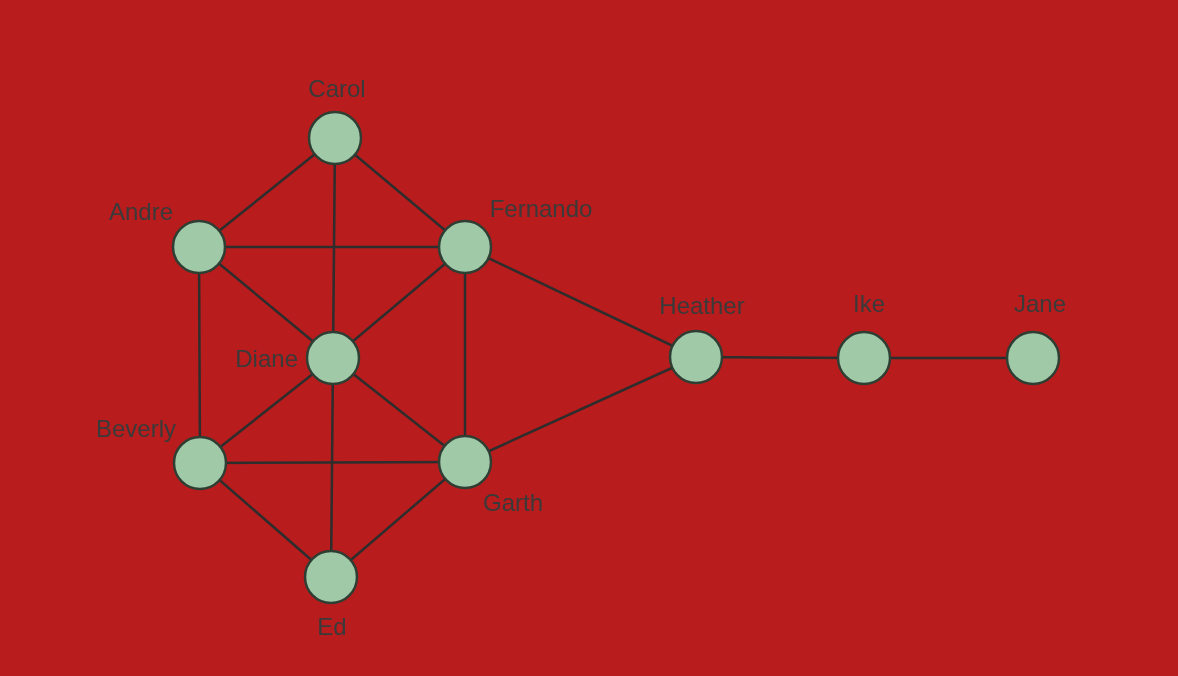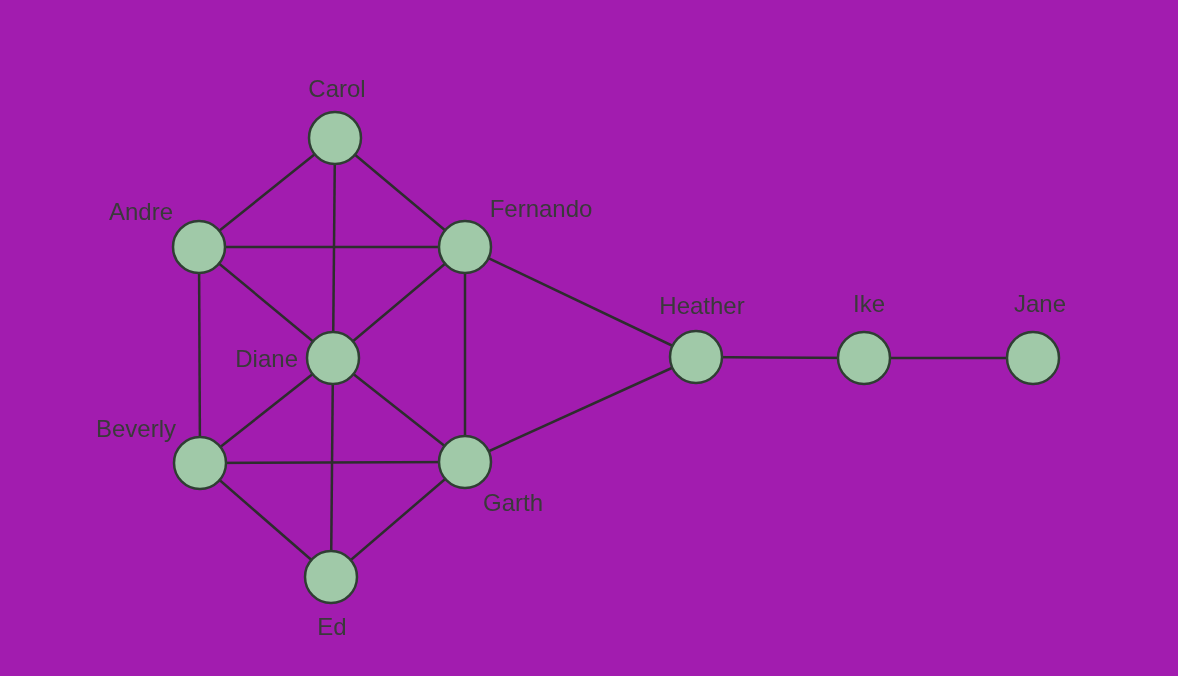--- a/index.html
+++ b/index.html
@@ -8,21 +8,21 @@
     background: #ffffff;
     width: 1178px;
     height: 676px;
     overflow: hidden;
     font-family: "Liberation Sans", sans-serif;
   }
   #stage {
     position: relative;
     width: 1178px;
     height: 676px;
-    background: #a21caf;
+    background: #b91c1c;
   }
   svg {
     display: block;
   }
   .node-label {
     font-family: "Liberation Sans", sans-serif;
     font-size: 24px;
     fill: #3a3a3a;
   }
   .graph-node {

